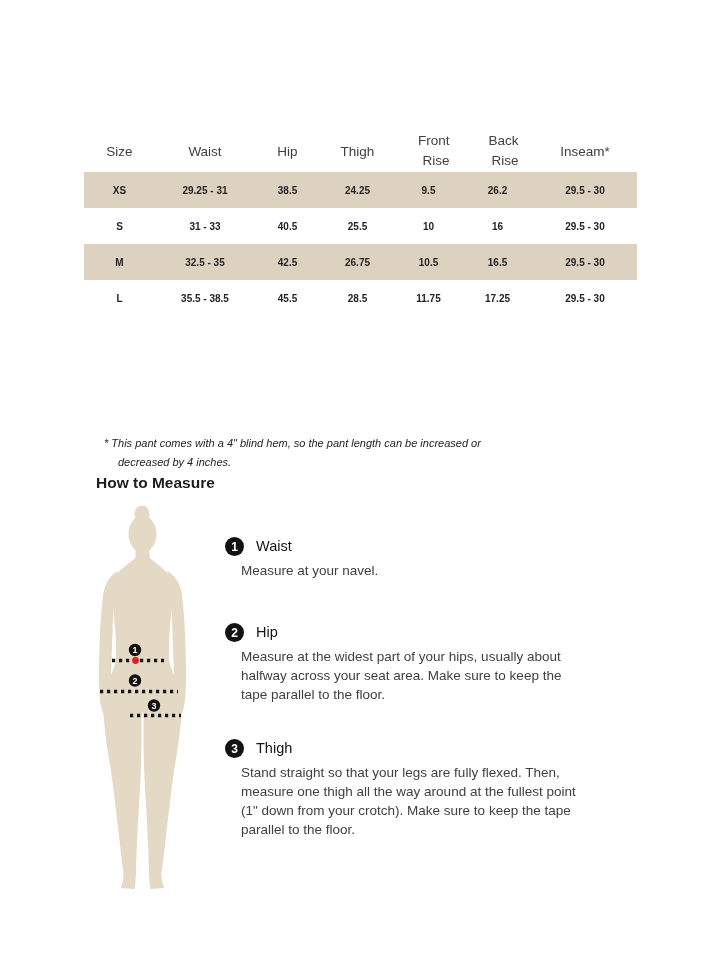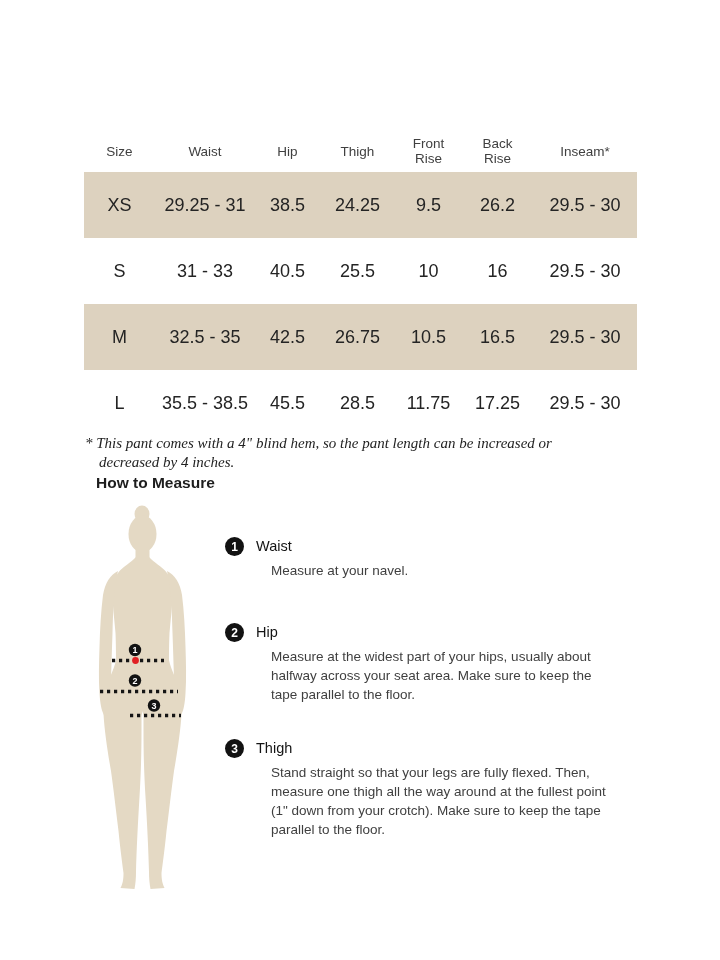--- a/index.html
+++ b/index.html
@@ -3,37 +3,37 @@
 <meta charset="utf-8">
 <style>
   html,body{margin:0;padding:0;background:#fff;}
   .page{position:relative;width:720px;height:960px;background:#fff;overflow:hidden;
         font-family:"Liberation Sans",sans-serif;color:#1d1d1d;}
 
   .title{position:absolute;left:84px;top:96px;font-size:15.5px;font-weight:600;letter-spacing:.1px;}
 
   table.size-table{position:absolute;left:84px;top:130px;width:553px;border-collapse:collapse;table-layout:fixed;}
   table.size-table th{height:42px;padding:0;font-size:13.5px;font-weight:500;text-align:center;vertical-align:middle;color:#404040;}
-  table.size-table td{height:66px;padding:0;font-size:18px;font-weight:400;text-align:center;vertical-align:middle;color:#242424;}
+  table.size-table td{height:36px;padding:0;font-size:10px;font-weight:700;text-align:center;vertical-align:middle;color:#242424;}
   table.size-table tbody tr:nth-child(odd){background:var(--row_beige,#ddd2bf);}
-  .th-narrow{display:block;width:42px;margin:0 auto;text-align:center;line-height:15px;}
+  .th-narrow{display:block;width:42px;margin:0 auto;text-align:right;line-height:20px;}
 
-  .footnote{position:absolute;left:85px;top:434px;width:520px;font-style:italic;font-size:15px;
-            line-height:19px;color:#232323;white-space:pre-line;padding-left:14px;text-indent:-14px;font-family:Liberation Serif, serif;}
+  .footnote{position:absolute;left:104px;top:434px;width:520px;font-style:italic;font-size:11px;
+            line-height:19px;color:#232323;white-space:pre-line;padding-left:14px;text-indent:-14px;}
 
   .h2m-heading{position:absolute;left:96px;top:474px;font-size:15.5px;font-weight:600;}
 
   .figure{position:absolute;left:85px;top:503px;width:130px;height:390px;}
 
   .step{position:absolute;left:225px;width:423px;}
   .step-badge{position:absolute;left:0;top:0;width:19px;height:19px;border-radius:50%;
               background:var(--badge_black,#121212);color:#fff;font-size:12px;font-weight:700;
               display:flex;align-items:center;justify-content:center;}
   .step-label{margin-left:31px;font-size:14.5px;font-weight:500;line-height:19px;color:#141414;}
-  .step-desc{margin-left:46px;margin-top:5px;font-size:13.5px;line-height:19px;color:#3f3f3f;white-space:pre-line;}
+  .step-desc{margin-left:16px;margin-top:5px;font-size:13.5px;line-height:19px;color:#3f3f3f;white-space:pre-line;}
 </style>
 </head>
 <body>
 
 <div class="page">
 
 
   <table class="size-table">
     <colgroup>
       <col style="width:71px">

